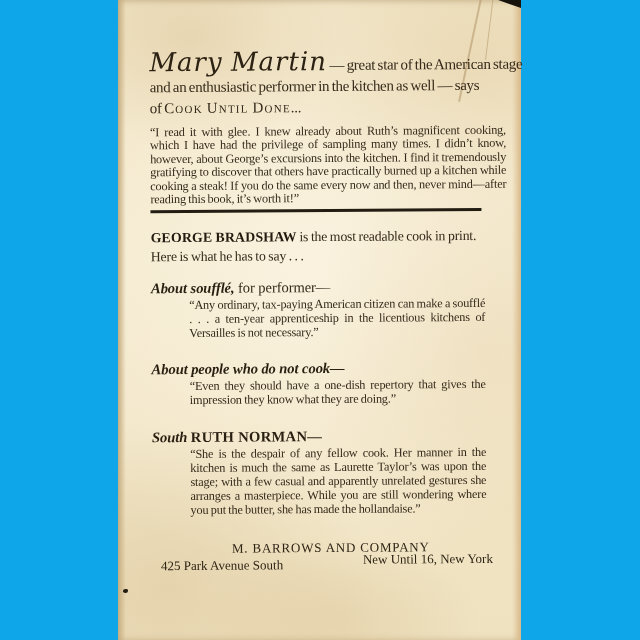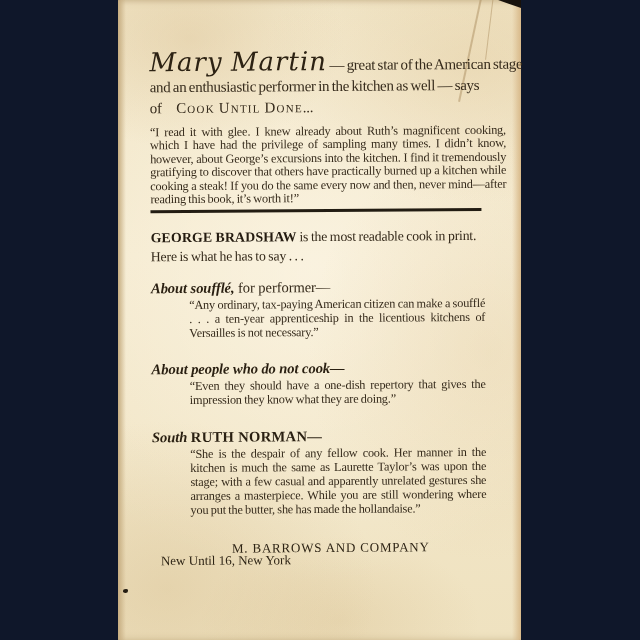--- a/index.html
+++ b/index.html
@@ -1,17 +1,17 @@
 <!DOCTYPE html>
 <html><head>
 <meta charset="utf-8">
 <style>
   html,body{margin:0;padding:0;}
   body{width:640px;height:640px;background:#ffffff;font-family:"Liberation Serif", serif;}
-  .photo{position:relative;width:640px;height:640px;background:#0f172a;overflow:hidden;}
+  .photo{position:relative;width:640px;height:640px;background:#0ea5e9;overflow:hidden;}
 
   
   .cover{
     position:absolute;left:118px;top:0;width:403px;height:640px;
     border-radius:2px;
     background:
       radial-gradient(ellipse 220px 160px at 18% 6%,  rgba(214,186,138,0.38), transparent 70%),
       radial-gradient(ellipse 300px 200px at 88% 10%, rgba(218,190,140,0.33), transparent 70%),
       radial-gradient(ellipse 260px 300px at 92% 55%, rgba(224,198,152,0.28), transparent 70%),
       radial-gradient(ellipse 300px 240px at 12% 92%, rgba(206,178,128,0.32), transparent 70%),
@@ -34,21 +34,21 @@
     border-radius:60% 40% 55% 50%;}
 
   
   .content{position:absolute;left:31px;top:0;width:356px;color:#352a1b;
     transform:rotate(-0.4deg);transform-origin:50% 0;}
 
   .header{padding-top:51px;font-size:15px;line-height:21px;letter-spacing:-0.3px;word-spacing:-1px;}
   .hline{white-space:nowrap;}
   .script-name{font-family:"DejaVu Serif", serif;font-style:italic;font-size:26px;
     letter-spacing:1px;line-height:21px;color:#2c2213;}
-  .title-caps{font-variant:small-caps;letter-spacing:1.2px;margin-left:12px;}
+  .title-caps{font-variant:small-caps;letter-spacing:1.2px;}
 
   .q{letter-spacing:-0.2px;word-spacing:-0.5px;text-align:justify;}
   .quote-main{margin:7px 0 0 0;font-size:12.3px;line-height:13.4px;}
 
   .rule{margin-top:4px;width:331px;height:3px;background:#221c12;}
 
   .bradshaw{margin-top:16px;font-size:13.8px;line-height:18.5px;letter-spacing:-0.2px;word-spacing:-0.6px;}
   .bradshaw .bname{font-weight:bold;color:#241b10;letter-spacing:0.2px;}
   .bradshaw .bline{white-space:nowrap;}
 
@@ -119,19 +119,20 @@
       <div class="section sec-3">
         <div class="section-heading">
           <span class="h-em">South </span><span class="h-caps">RUTH NORMAN—</span><span></span>
         </div>
         <p class="section-quote q">“She is the despair of any fellow cook. Her manner in the kitchen is much the same as Laurette Taylor’s was upon the stage; with a few casual and apparently unrelated gestures she arranges a masterpiece. While you are still wondering where you put the butter, she has made the hollandaise.”</p>
       </div>
 
       <div class="publisher">
         <div class="pub-name">M. BARROWS AND COMPANY</div>
         <div class="pub-row">
+          <span class="pub-left">425 Park Avenue South</span>
           <span class="pub-right">New Until 16, New York</span>
         </div>
       </div>
 
     </div>
   </div>
 </div>
 
 </body></html>

